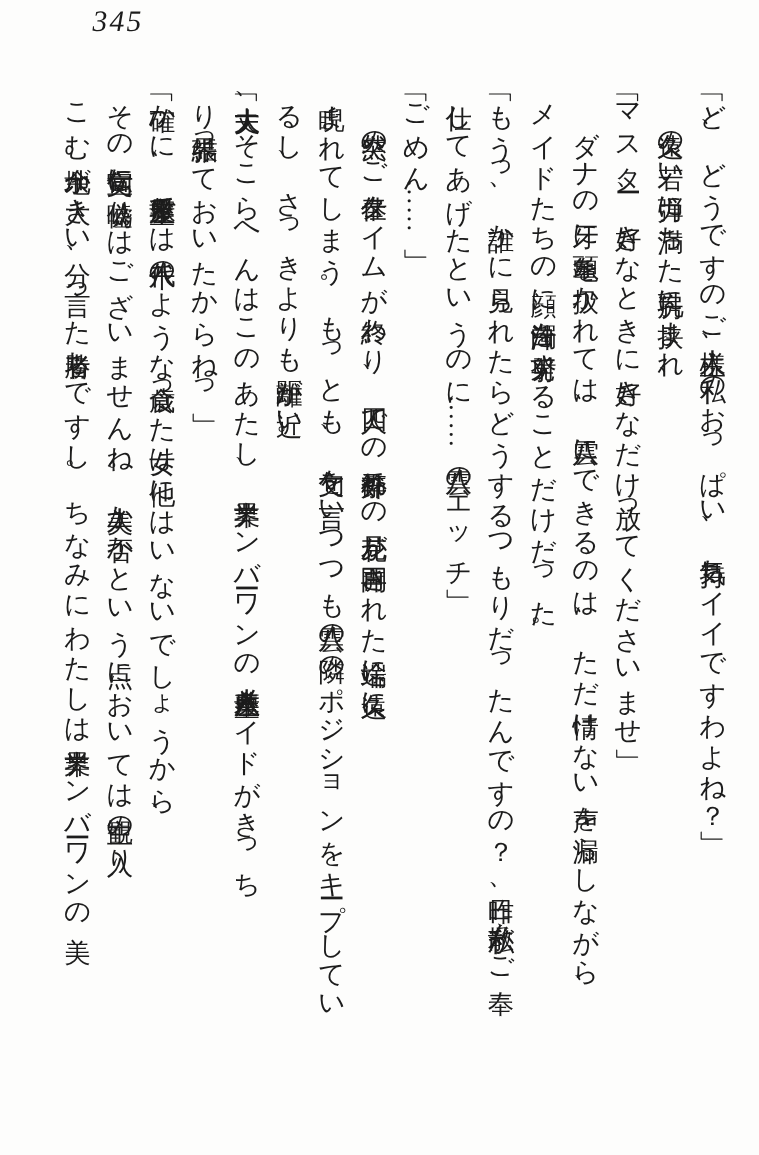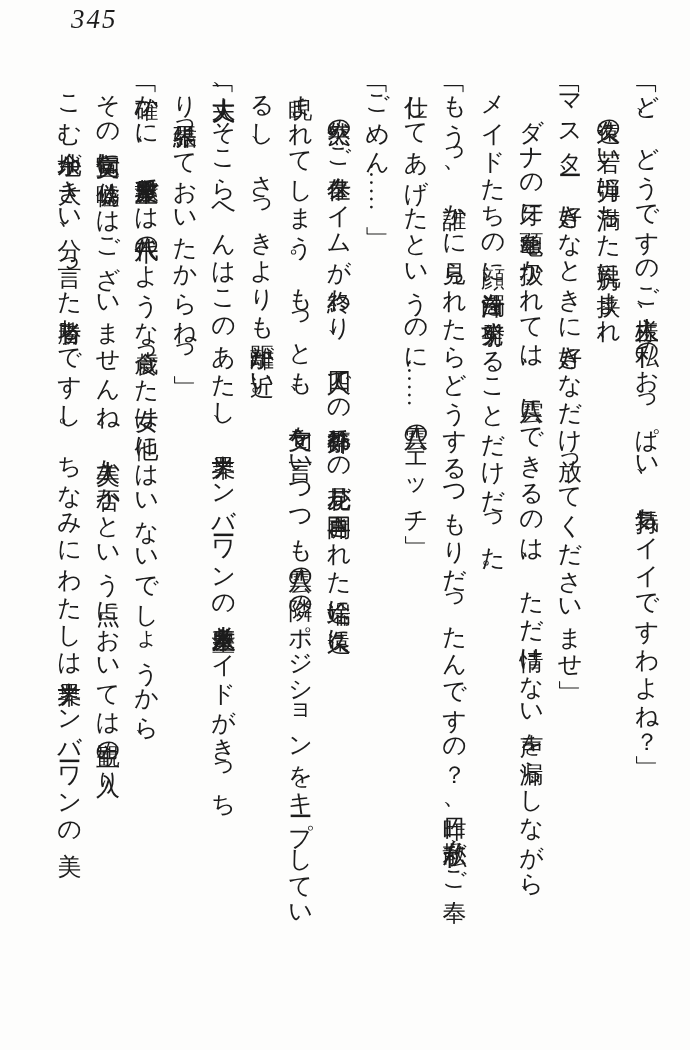--- a/index.html
+++ b/index.html
@@ -18,21 +18,21 @@
     font-family: "Liberation Serif", "DejaVu Serif", serif;
   }
   .book-page {
     position: relative;
     width: 690px;
     height: 1050px;
     background: var(--bg);
   }
   .page-number {
     position: absolute;
-    left: 71px;
+    left: 84px;
     top: 4px;
     font-size: 27px;
     letter-spacing: 2px;
     color: var(--ink);
     font-style: italic;
   }
   .text-block {
     position: absolute;
     top: 78px;
     right: 24px;

